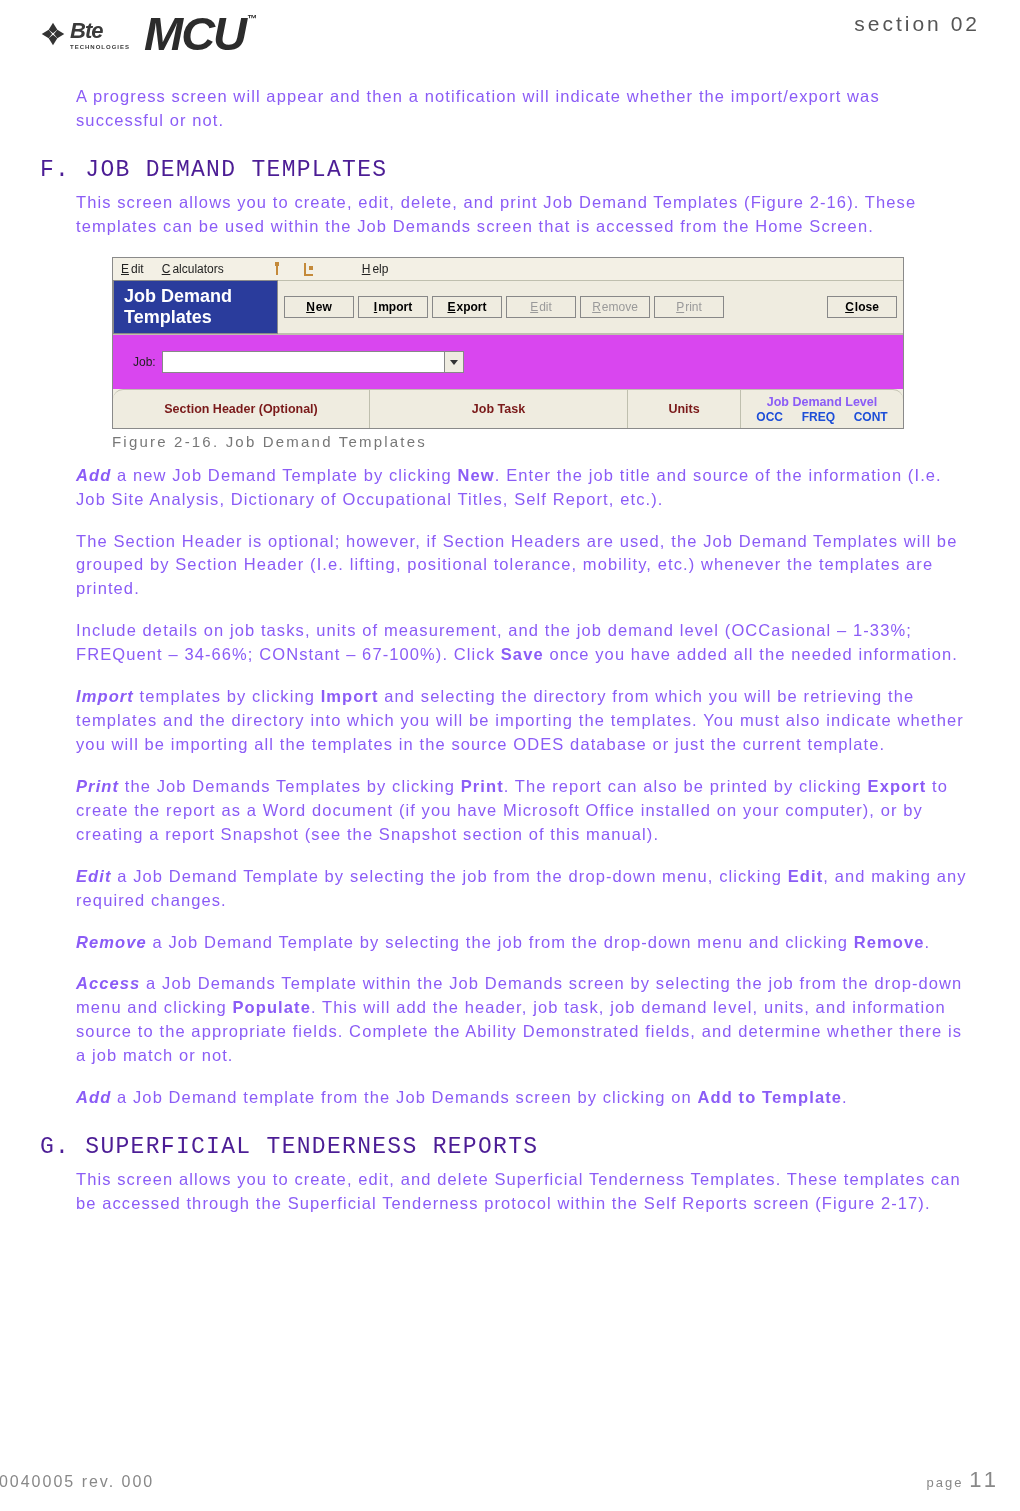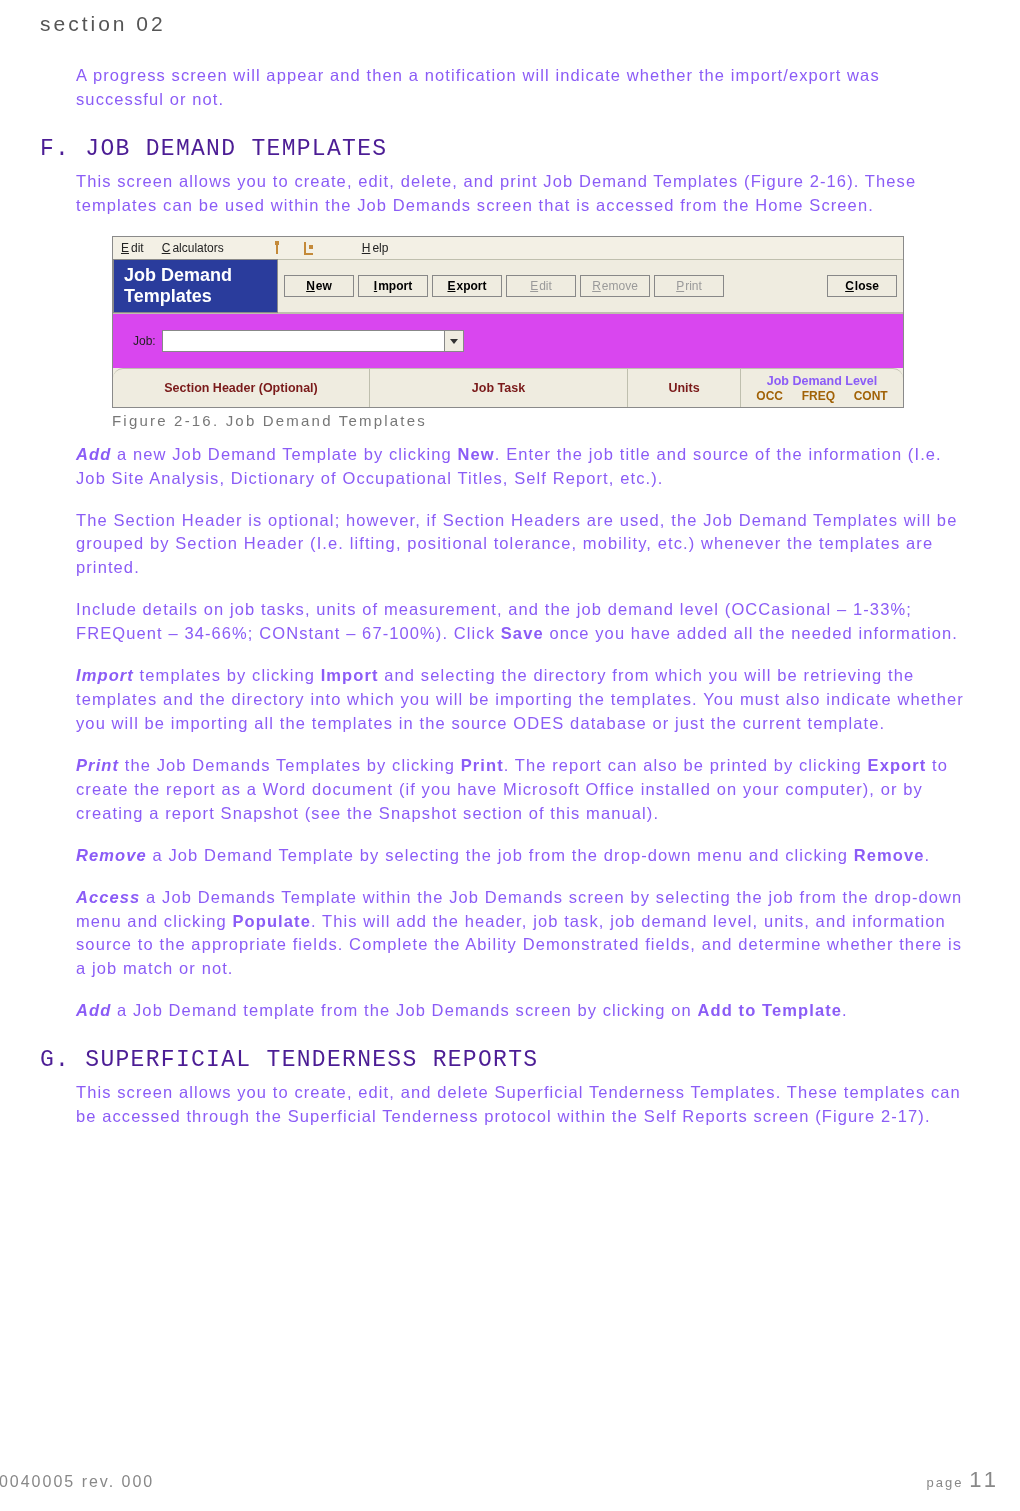--- a/index.html
+++ b/index.html
@@ -47,33 +47,54 @@
   .jobrow .combo { width: 300px; height: 20px; border: 1px solid #888; background: #fff; display: flex; }
   .jobrow .combo .caret { width: 18px; border-left: 1px solid #888; background: #efece0; display: flex; align-items: center; justify-content: center; }
   .jobrow .combo .caret svg { width: 8px; height: 8px; }
   .colhdr { display: flex; align-items: stretch; background: #efece0; border-top: 1px solid #bfbfae; font-size: 12.5px; font-weight: 700; border-radius: 10px; }
   .colhdr .c { padding: 4px 6px; color: #7a1a1a; border-right: 1px solid #bfbfae; display:flex; align-items:center; justify-content:center; }
   .colhdr .c1 { width: 244px; }
   .colhdr .c2 { width: 245px; }
   .colhdr .c3 { width: 100px; }
   .colhdr .c4 { flex: 1; display: block; border-right: none; }
   .colhdr .c4 .top { color: #8b5cf6; text-align: center; padding: 1px 0 1px 0; }
-  .colhdr .c4 .sub { display: flex; justify-content: space-around; color: #a16207; font-size: 12px; }
+  .colhdr .c4 .sub { display: flex; justify-content: space-around; color: #1d4ed8; font-size: 12px; }
   
   .footer { position: absolute; bottom: 18px; left: 0; right: 0; display: flex; justify-content: space-between; align-items: baseline; padding: 0 20px 0 0; font-family: Verdana, sans-serif; color: #888; letter-spacing: 2px; }
   .footer .rev { font-size: 16px; margin-left: -12px; }
   .footer .pg { font-size: 13px; }
   .footer .pg .num { font-size: 22px; letter-spacing: 4px; color: #888; }
 </style>
 </head>
 <body>
 
 <div class="page">
 
   <div class="hdr">
+    <div class="logos">
+      <div class="bte">
+        <span class="diamond">
+          <svg viewBox="0 0 30 30">
+              <g fill="#333">
+                <polygon points="15,2 20,10 15,14 10,10"></polygon>
+                <polygon points="15,28 20,20 15,16 10,20"></polygon>
+                <polygon points="2,15 10,10 14,15 10,20"></polygon>
+                <polygon points="28,15 20,10 16,15 20,20"></polygon>
+              </g>
+            </svg>
+        </span>
+        <span class="txt">
+          <span class="big">Bte</span>
+          <div class="small">TECHNOLOGIES</div>
+        </span>
+      </div>
+      <div class="mcu">
+        <span>MCU</span><span class="tm">™</span>
+      </div>
+    </div>
     <div class="section-label">section 02</div>
   </div>
 
   <div class="content">
     <p class="indent">A progress screen will appear and then a notification will indicate whether the import/export was successful or not.</p>
 
     <h2 class="h2-indent">F. JOB DEMAND TEMPLATES</h2>
     <p class="indent">This screen allows you to create, edit, delete, and print Job Demand Templates (Figure 2-16). These templates can be used within the Job Demands screen that is accessed from the Home Screen.</p>
 
     <div class="figure">
@@ -173,20 +194,23 @@
     <p class="indent">
       <span>Include details on job tasks, units of measurement, and the job demand level (OCCasional – 1-33%; FREQuent – 34-66%; CONstant – 67-100%). Click </span><span class="bold">Save</span><span> once you have added all the needed information.</span>
     </p>
     <p class="indent">
       <span class="bolditalic">Import</span><span> templates by clicking </span><span class="bold">Import</span><span> and selecting the directory from which you will be retrieving the templates and the directory into which you will be importing the templates. You must also indicate whether you will be importing all the templates in the source ODES database or just the current template.</span>
     </p>
     <p class="indent">
       <span class="bolditalic">Print</span><span> the Job Demands Templates by clicking </span><span class="bold">Print</span><span>. The report can also be printed by clicking </span><span class="bold">Export</span><span> to create the report as a Word document (if you have Microsoft Office installed on your computer), or by creating a report Snapshot (see the Snapshot section of this manual).</span>
     </p>
     <p class="indent">
+      <span class="bolditalic">Edit</span><span> a Job Demand Template by selecting the job from the drop-down menu, clicking </span><span class="bold">Edit</span><span>, and making any required changes.</span>
+    </p>
+    <p class="indent">
       <span class="bolditalic">Remove</span><span> a Job Demand Template by selecting the job from the drop-down menu and clicking </span><span class="bold">Remove</span><span>.</span>
     </p>
     <p class="indent">
       <span class="bolditalic">Access</span><span> a Job Demands Template within the Job Demands screen by selecting the job from the drop-down menu and clicking </span><span class="bold">Populate</span><span>. This will add the header, job task, job demand level, units, and information source to the appropriate fields. Complete the Ability Demonstrated fields, and determine whether there is a job match or not.</span>
     </p>
     <p class="indent">
       <span class="bolditalic">Add</span><span> a Job Demand template from the Job Demands screen by clicking on </span><span class="bold">Add to Template</span><span>.</span>
     </p>
 
     <h2 class="h2-indent">G. SUPERFICIAL TENDERNESS REPORTS</h2>

